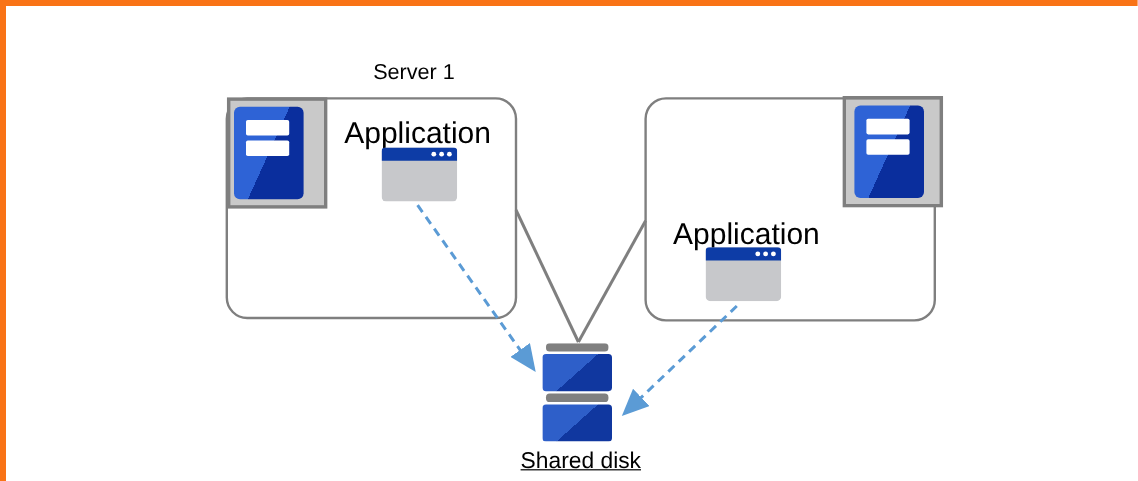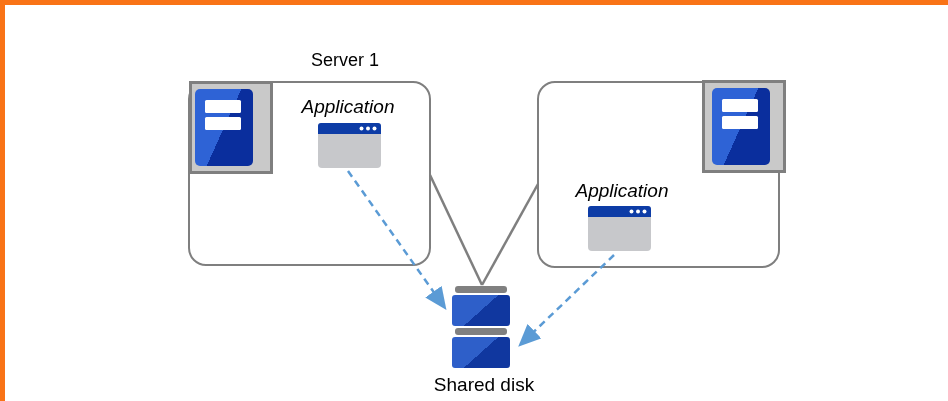--- a/index.html
+++ b/index.html
@@ -21,21 +21,21 @@
     background: transparent;
     box-sizing: border-box;
   }
   .label {
     position: absolute;
     text-align: center;
     white-space: nowrap;
     line-height: 1.2;
   }
   .server-label { font-size: 18px; width: 160px; }
-  .app-label    { font-size: 19px; width: 160px; font-style: italic; }
+  .app-label    { font-size: 25px; width: 160px; }
   .disk-label   { font-size: 19px; width: 160px; }
   svg { display: block; }
   .overlay { position: absolute; left: 0; top: 0; pointer-events: none; }
 </style>
 </head>
 <body>
 
 <div class="canvas">
 
   <div class="node-box" style="left:183px; top:76px; width:243px; height:185px;"></div>
@@ -93,21 +93,21 @@
         <stop offset="0.5" stop-color="#2e5fc9"></stop>
         <stop offset="0.5" stop-color="#10379f"></stop>
       </linearGradient>
     </defs>
     <rect x="3" y="0" width="52" height="7" rx="3" fill="#808080"></rect>
     <rect x="0" y="9" width="58" height="31" rx="3" fill="url(#grad-d1)"></rect>
     <rect x="3" y="42" width="52" height="7" rx="3" fill="#808080"></rect>
     <rect x="0" y="51" width="58" height="31" rx="3" fill="url(#grad-d1)"></rect>
   </svg>
 
-  <div class="label disk-label" style="left:399px; top:369px;">Shared disk</div>
+  <div class="label disk-label" style="left:399px; top:369px;text-decoration:underline;">Shared disk</div>
 
   <svg class="overlay" width="948" height="401" viewBox="0 0 948 401">
     <defs>
       <marker id="arrowhead-blue" markerWidth="10" markerHeight="8" refX="8" refY="4" orient="auto">
         <polygon points="0 0, 9 4, 0 8" fill="#5b9bd5"></polygon>
       </marker>
     </defs>
     <line x1="425" y1="170" x2="477" y2="280" stroke="#7f7f7f" stroke-width="2.5"></line>
     <line x1="533" y1="179" x2="477" y2="280" stroke="#7f7f7f" stroke-width="2.5"></line>
     <line x1="343" y1="166" x2="440" y2="303" stroke="#5b9bd5" stroke-width="2.5" stroke-dasharray="7 5" marker-end="url(#arrowhead-blue)"></line>

